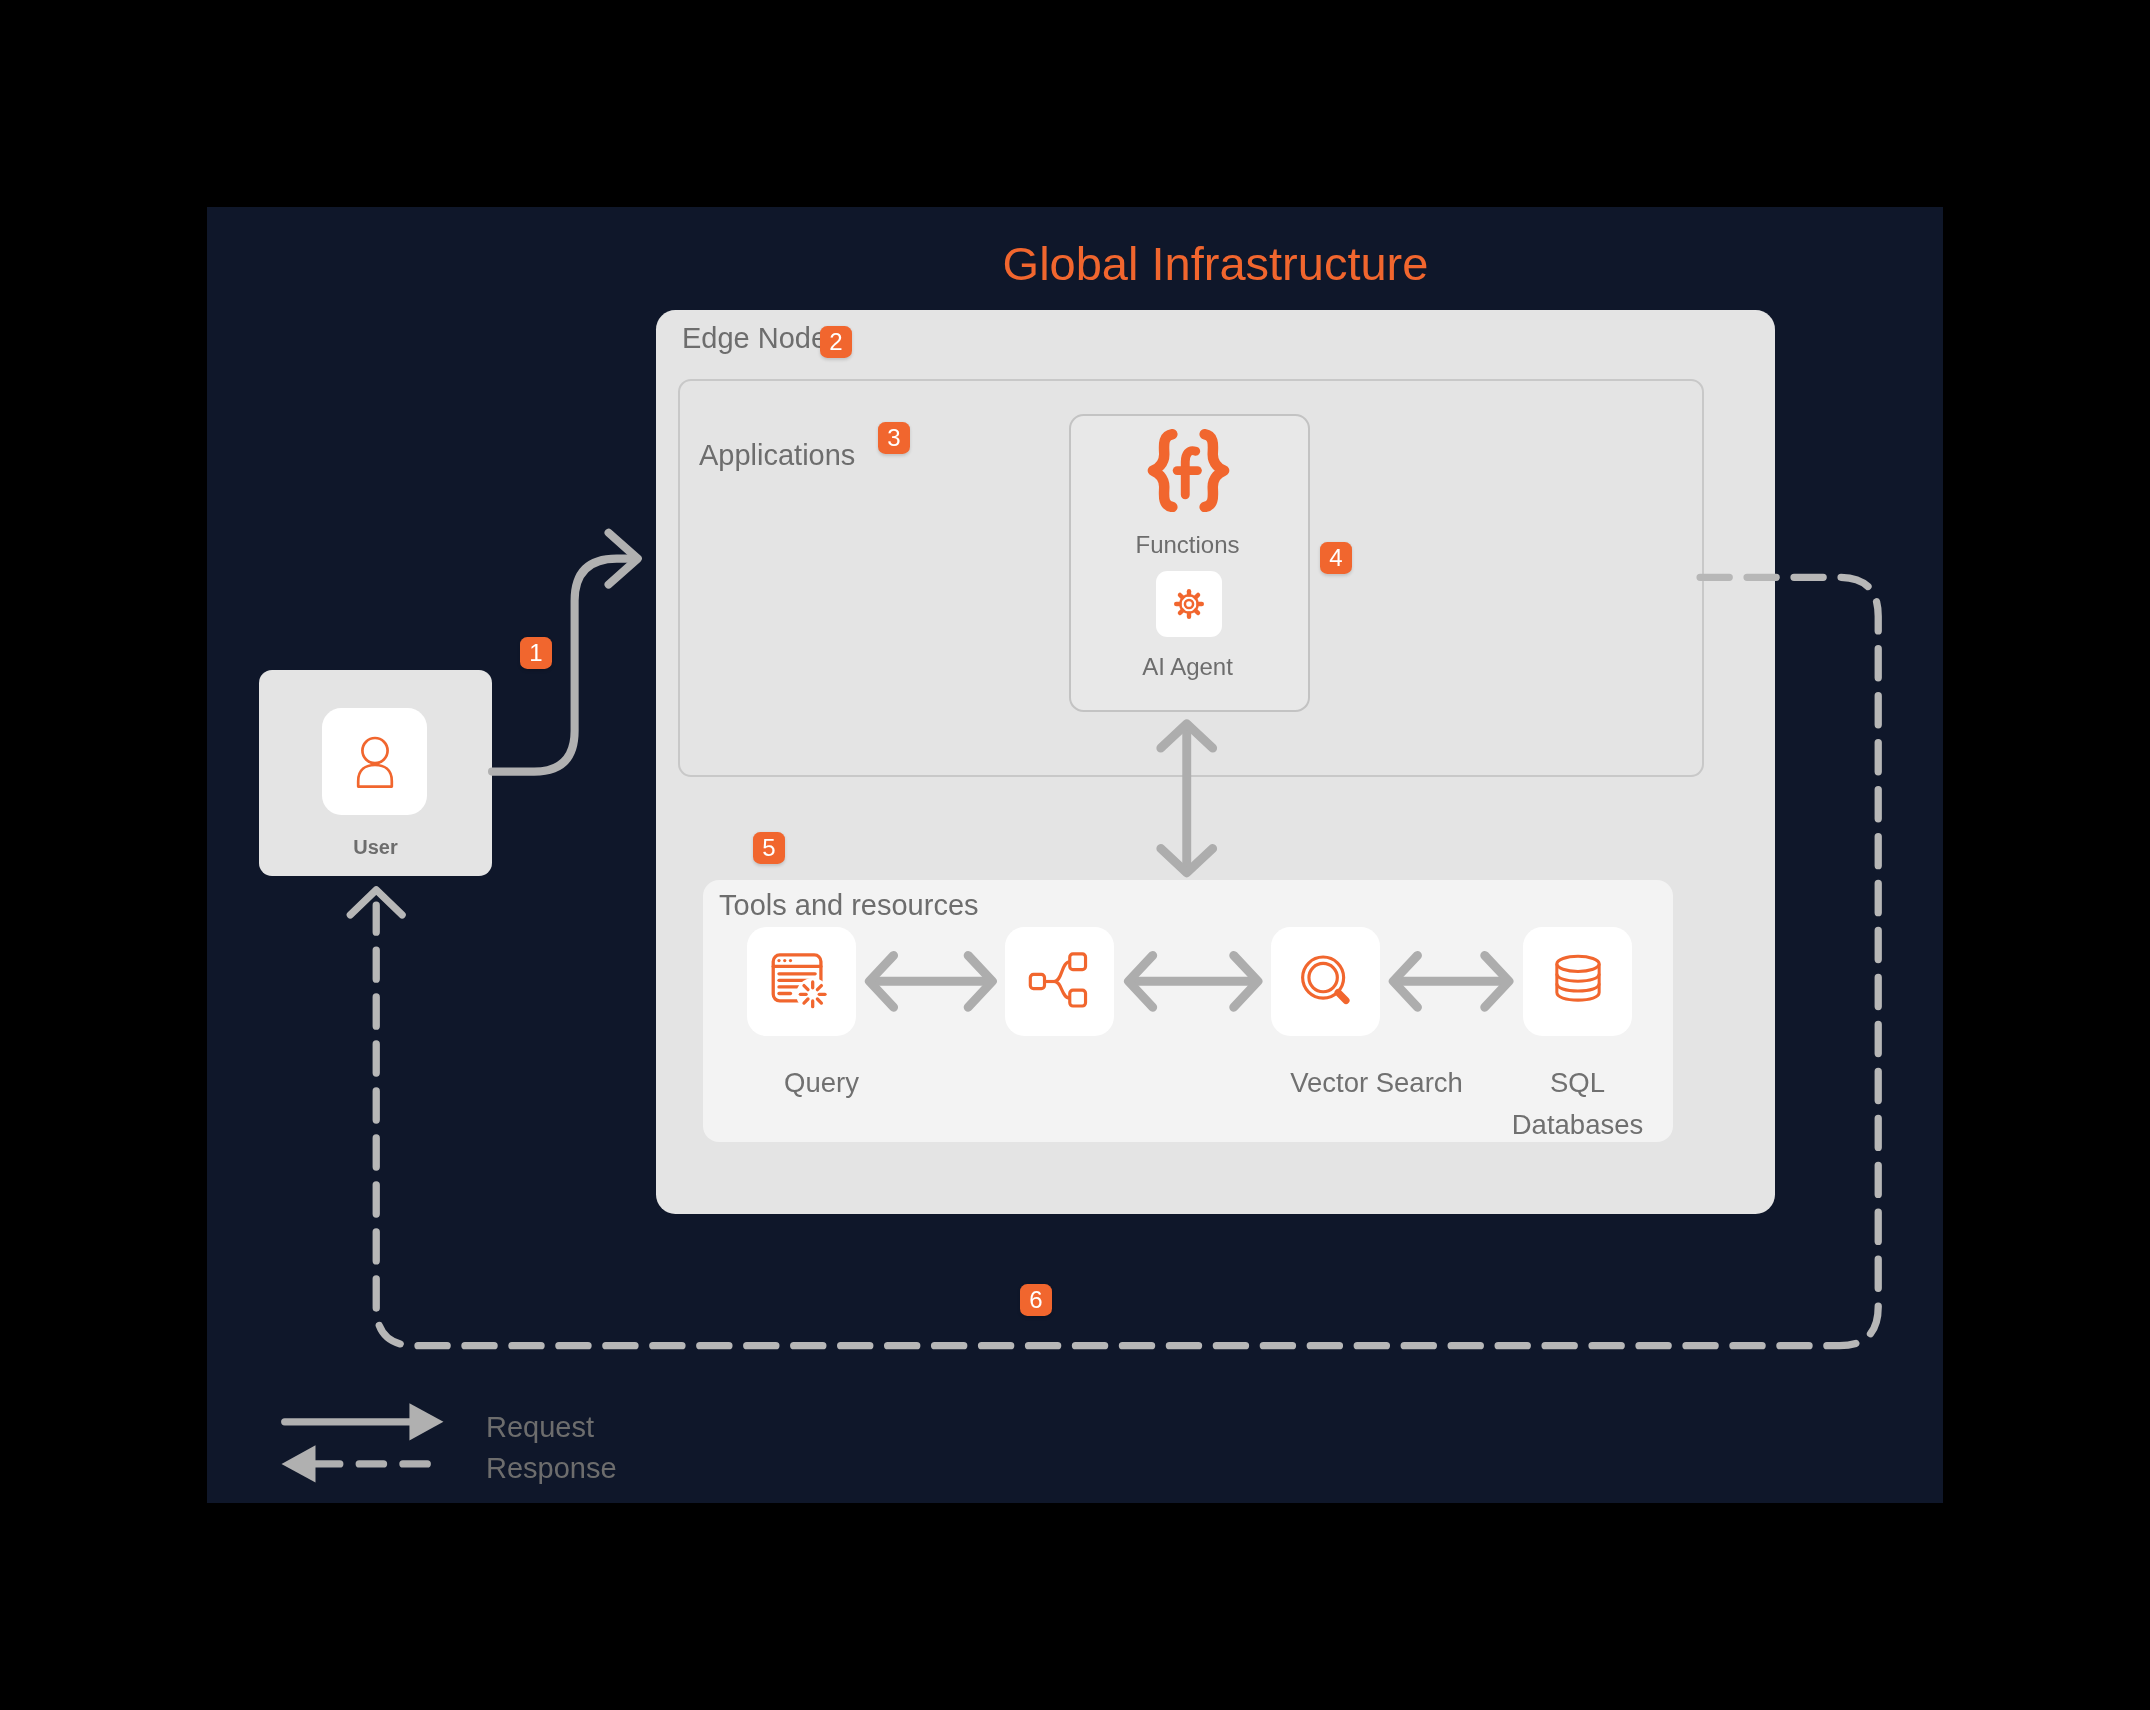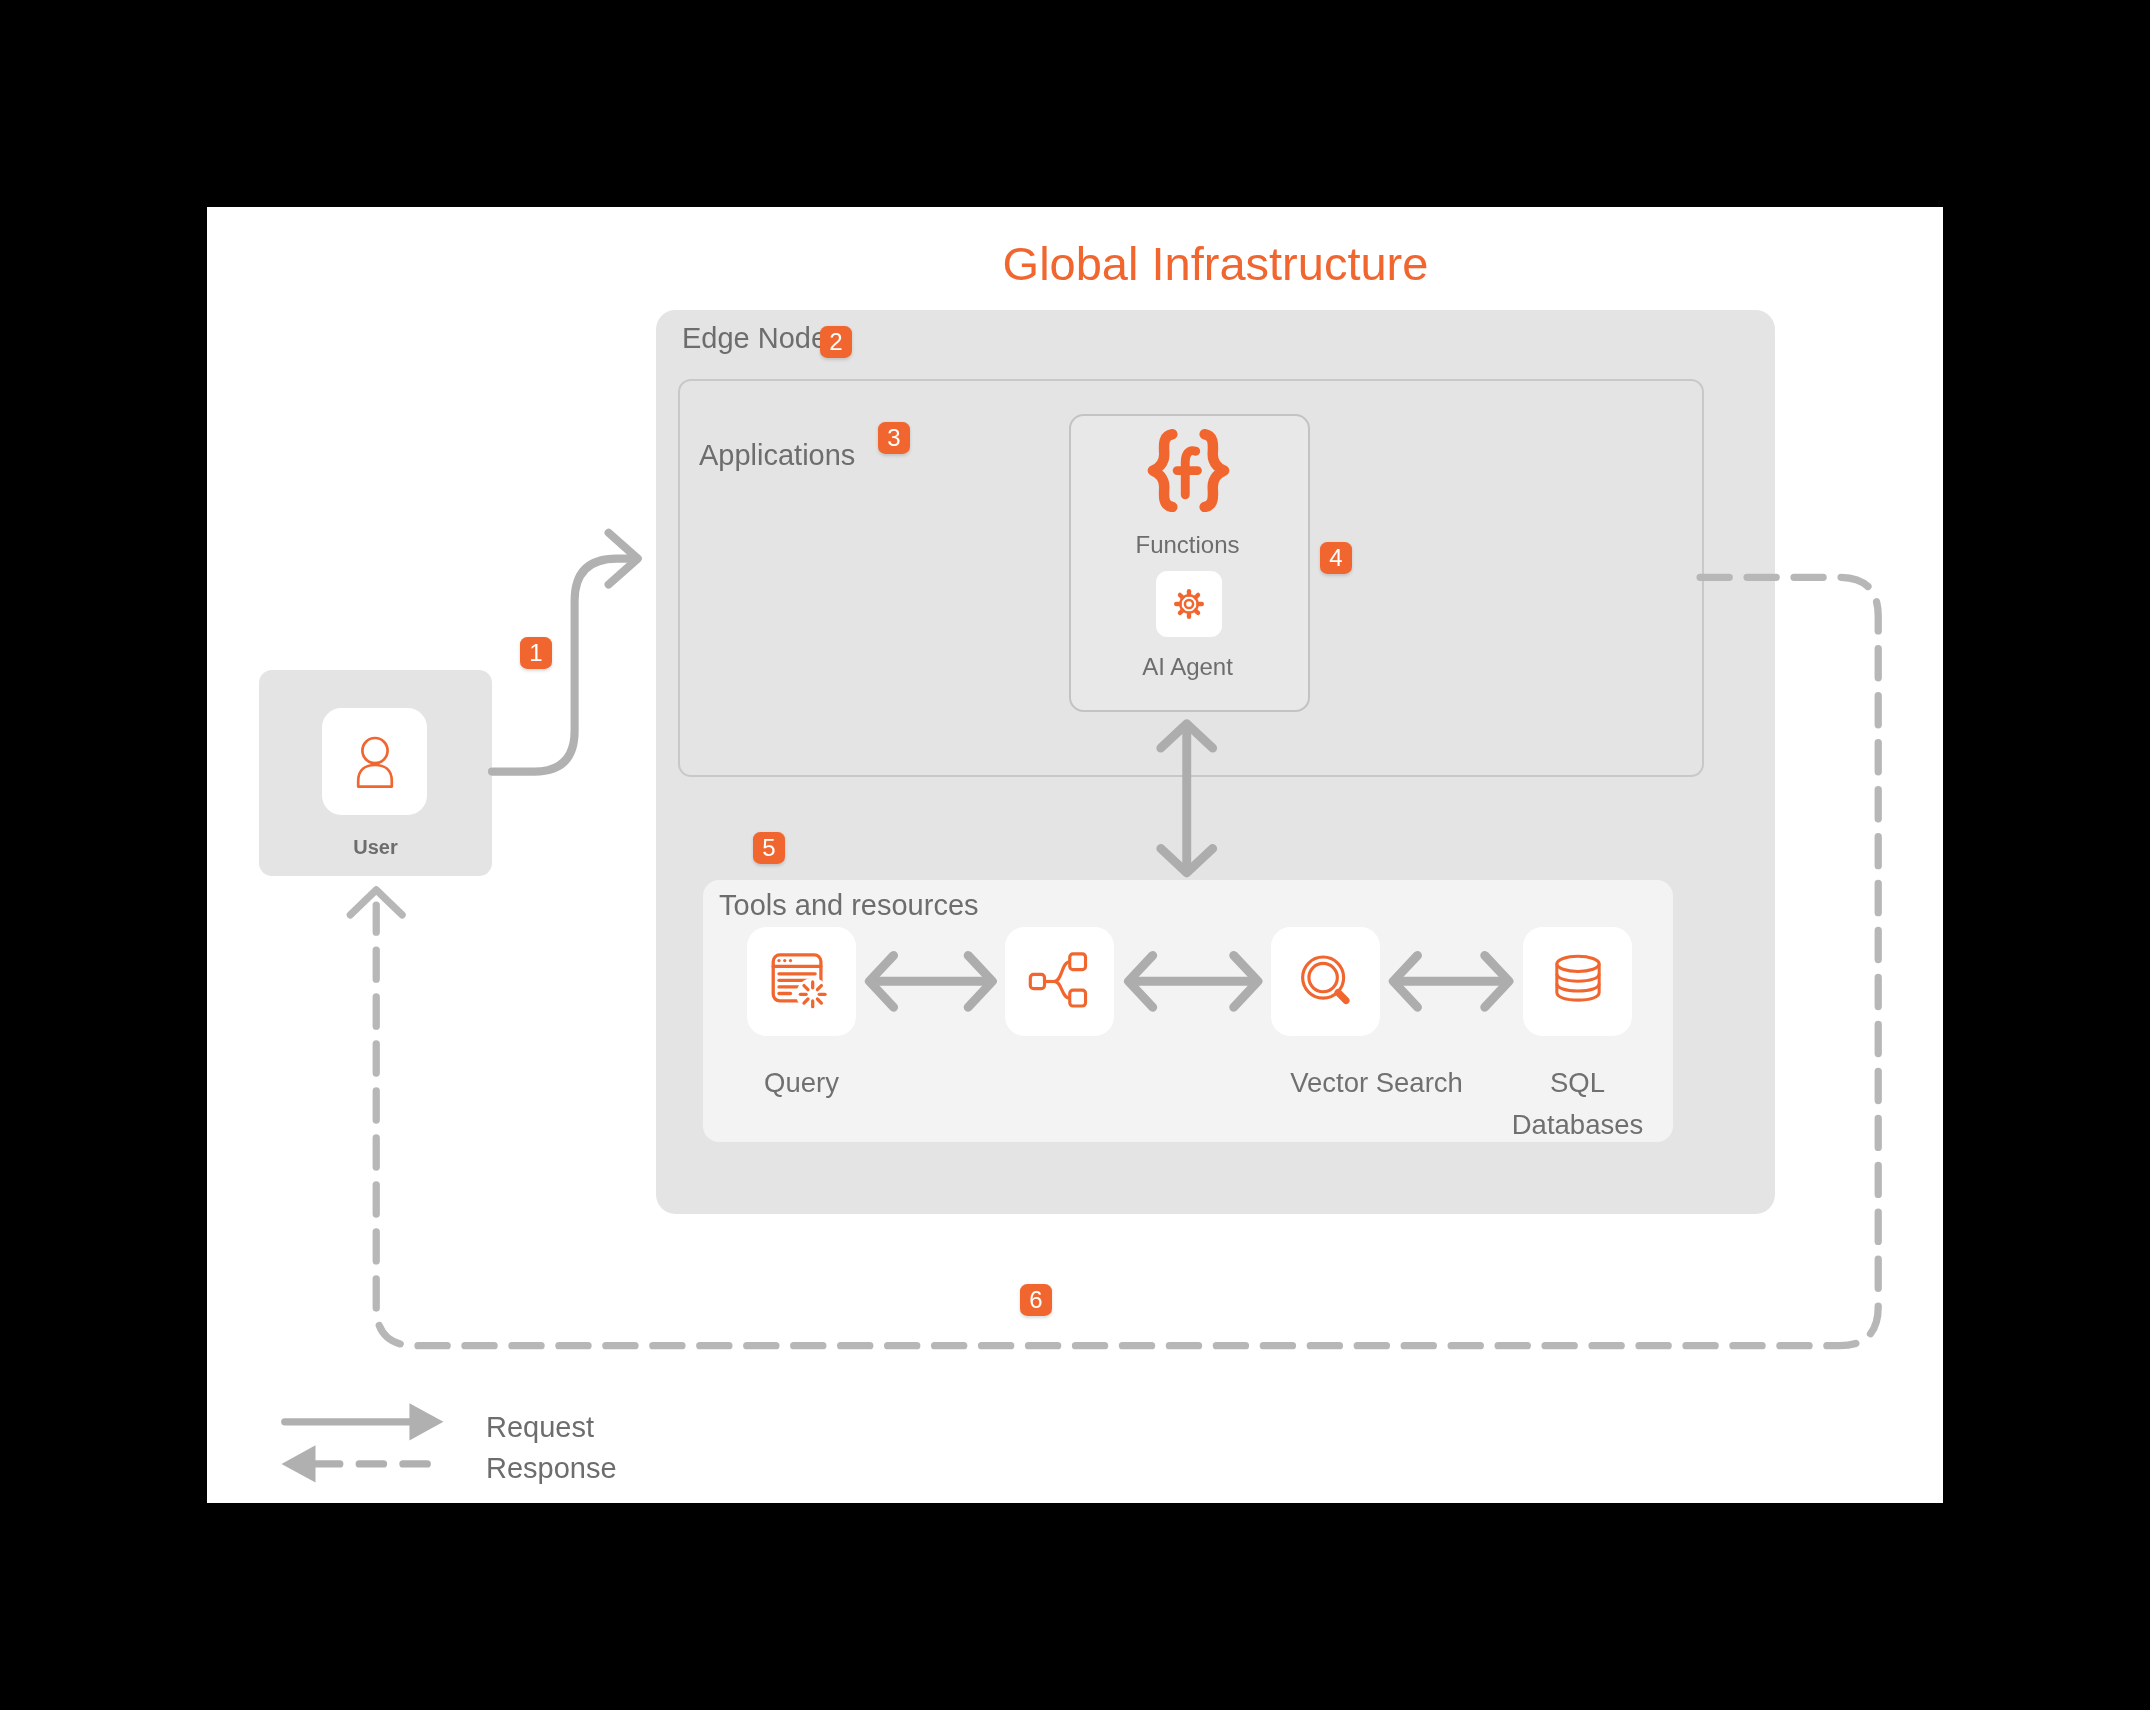--- a/index.html
+++ b/index.html
@@ -1,19 +1,19 @@
 <!DOCTYPE html>
 <html style="font-size:13px"><head>
 <meta charset="utf-8">
 <style>
   html,body{margin:0;padding:0;background:#000;}
   body{width:2151px;height:1710px;position:relative;overflow:hidden;
        font-family:"Liberation Sans",sans-serif;}
   .canvas{position:absolute;left:207px;top:207px;width:1736px;height:1296px;
-          background:#ffffff;}
+          background:#0f172a;}
   .abs{position:absolute;}
   .title{left:449px;top:29px;width:1119px;text-align:center;
          font-size:47px;font-weight:500;color:#f1662e;}
   .box{position:absolute;border-radius:19.4px;}
   .edge-node{left:449px;top:103px;width:1119px;height:904px;background:#e4e4e4;}
   .applications{left:471px;top:172px;width:1022px;height:394px;
                 border:2.4px solid #c8c8c8;border-radius:13px;background:transparent;}
   .functions{left:862px;top:207px;width:237px;height:294px;background:#e8e8e8;
              border:2.4px solid #c3c3c3;border-radius:14.6px;}
   .tools{left:496px;top:673px;width:970px;height:262px;background:#f3f3f3;
@@ -136,21 +136,21 @@
     <svg width="68" height="68" viewBox="0 0 90 90">
       <g fill="none" stroke="#f1662e" stroke-width="4">
         <ellipse cx="45" cy="21" rx="28" ry="10"></ellipse>
         <path d="M 17 21 V 59 C 17 65 29 69 45 69 C 61 69 73 65 73 59 V 21"></path>
         <path d="M 17 34 C 17 40 29 44 45 44 C 61 44 73 40 73 34"></path>
         <path d="M 17 47 C 17 53 29 57 45 57 C 61 57 73 53 73 47"></path>
       </g>
     </svg>
   </div>
 
-  <div class="tool-label" style="left:489px;">
+  <div class="tool-label" style="left:509px;">
     <div>Query</div>
   </div>
   <div class="tool-label" style="left:1064px;">
     <div>Vector Search</div>
   </div>
   <div class="tool-label" style="left:1265px;">
     <div>SQL</div>
     <div>Databases</div>
   </div>
 

